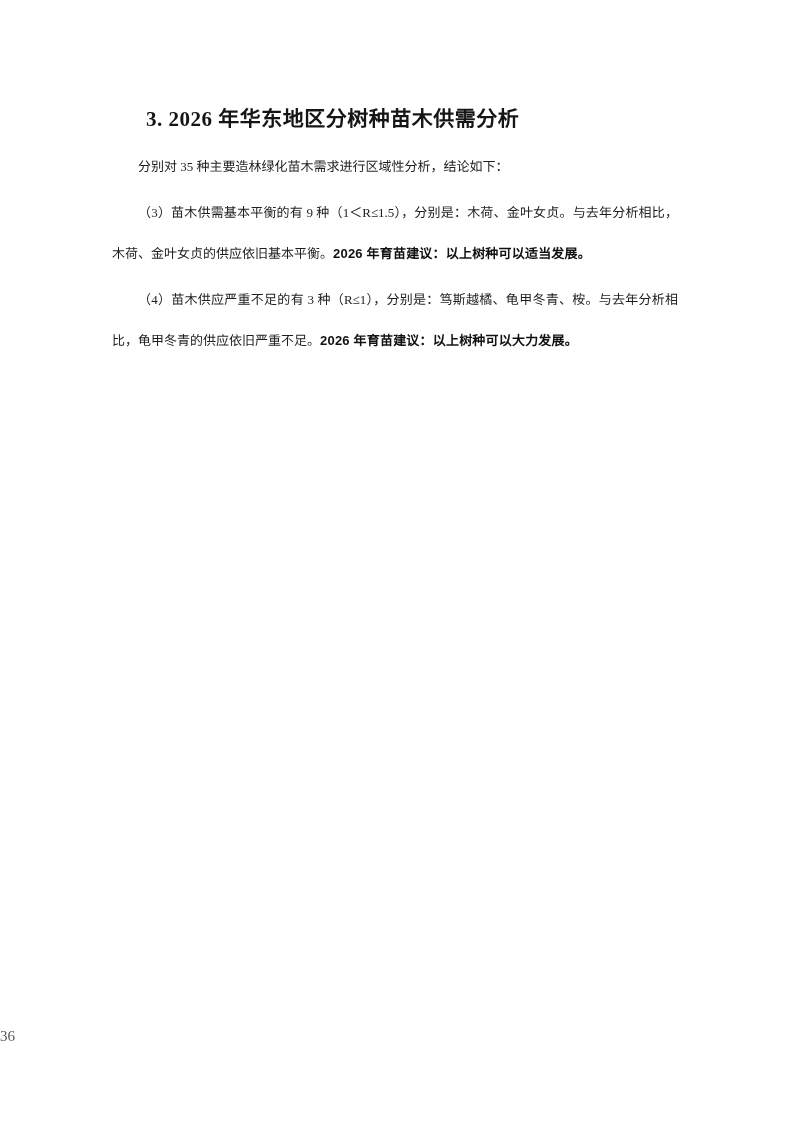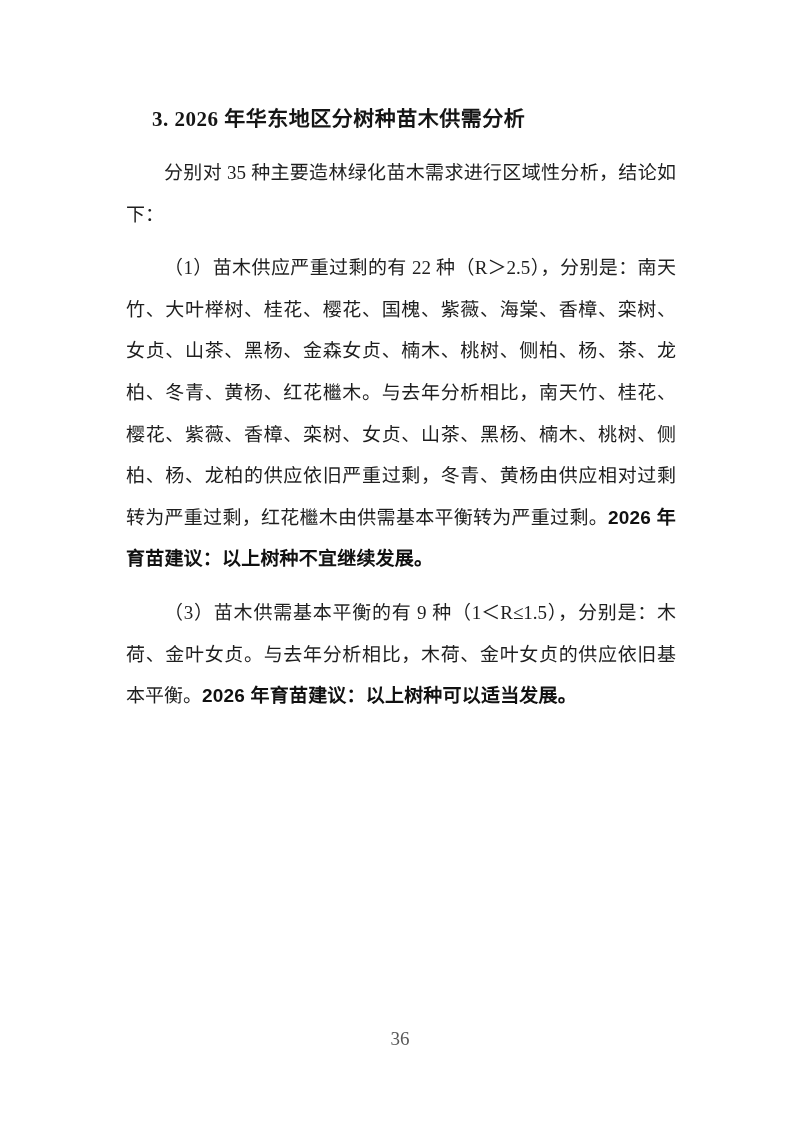--- a/index.html
+++ b/index.html
@@ -11,71 +11,70 @@
     position: relative;
     width: 800px;
     height: 1131px;
     background: #ffffff;
     overflow: hidden;
     font-family: "Liberation Serif", "DejaVu Serif", serif;
     color: #1e1e1e;
   }
   .content {
     position: absolute;
-    left: 114px;
+    left: 108px;
     top: 98px;
     width: 574px;
   }
   .heading {
     font-size: 21px;
     font-weight: bold;
     line-height: 42px;
     margin: 0 0 6px 0;
     text-indent: 38px;
     letter-spacing: 0.5px;
     color: #151515;
   }
   .para {
-    font-size: 19px;
+    font-size: 13px;
     line-height: 41.6px;
-    margin: 12px;
+    margin: 4px;
     text-indent: 2em;
     text-align: justify;
     text-justify: inter-ideograph;
     word-break: break-all;
   }
   .hei {
     font-family: "Liberation Sans", "DejaVu Sans", sans-serif;
     font-weight: bold;
     letter-spacing: 0.2px;
     color: #111111;
   }
   .footer {
     position: absolute;
     left: 0;
     right: 0;
     top: 1028px;
-    text-align: center;
-    font-size: 19px;
+    font-size: 15px;
     color: #595959;
     font-family: "Liberation Serif", "DejaVu Serif", serif;
   }
 </style>
 </head>
 <body>
 
 <div class="page">
   <div class="content">
 
     <h1 class="heading">3. 2026 年华东地区分树种苗木供需分析</h1>
 
     <p class="para">分别对 35 种主要造林绿化苗木需求进行区域性分析，结论如下：</p>
 
-    <p class="para"><span>（1）苗木供应严重过剩的有 22 种（R＞2.5），分别是：南天竹、大叶榉树、桂花、樱花、国槐、紫薇、海棠、香樟、栾树、女贞、山茶、黑杨、金森女贞、楠木、桃树、侧柏、杨、茶、龙柏、冬青、黄杨、红花檵木。与去年分析相比，南天竹、桂花、樱花、紫薇、香樟、栾树、女贞、山茶、黑杨、楠木、桃树、侧柏、杨、龙柏的供应依旧严重过剩，冬青、黄杨由供应相对过剩转为严重过剩，红花檵木由供需基本平衡转为严重过剩。</span><span class="hei">2026 年育苗建议：以上树种不宜继续发展。</span></p>
 
 
     <p class="para"><span>（3）苗木供需基本平衡的有 9 种（1＜R≤1.5），分别是：木荷、金叶女贞。与去年分析相比，木荷、金叶女贞的供应依旧基本平衡。</span><span class="hei">2026 年育苗建议：以上树种可以适当发展。</span></p>
 
+    <p class="para"><span>（4）苗木供应严重不足的有 3 种（R≤1），分别是：笃斯越橘、龟甲冬青、桉。与去年分析相比，龟甲冬青的供应依旧严重不足。</span><span class="hei">2026 年育苗建议：以上树种可以大力发展。</span></p>
 
   </div>
 
   <div class="footer">36</div>
 </div>
 
 </body></html>

